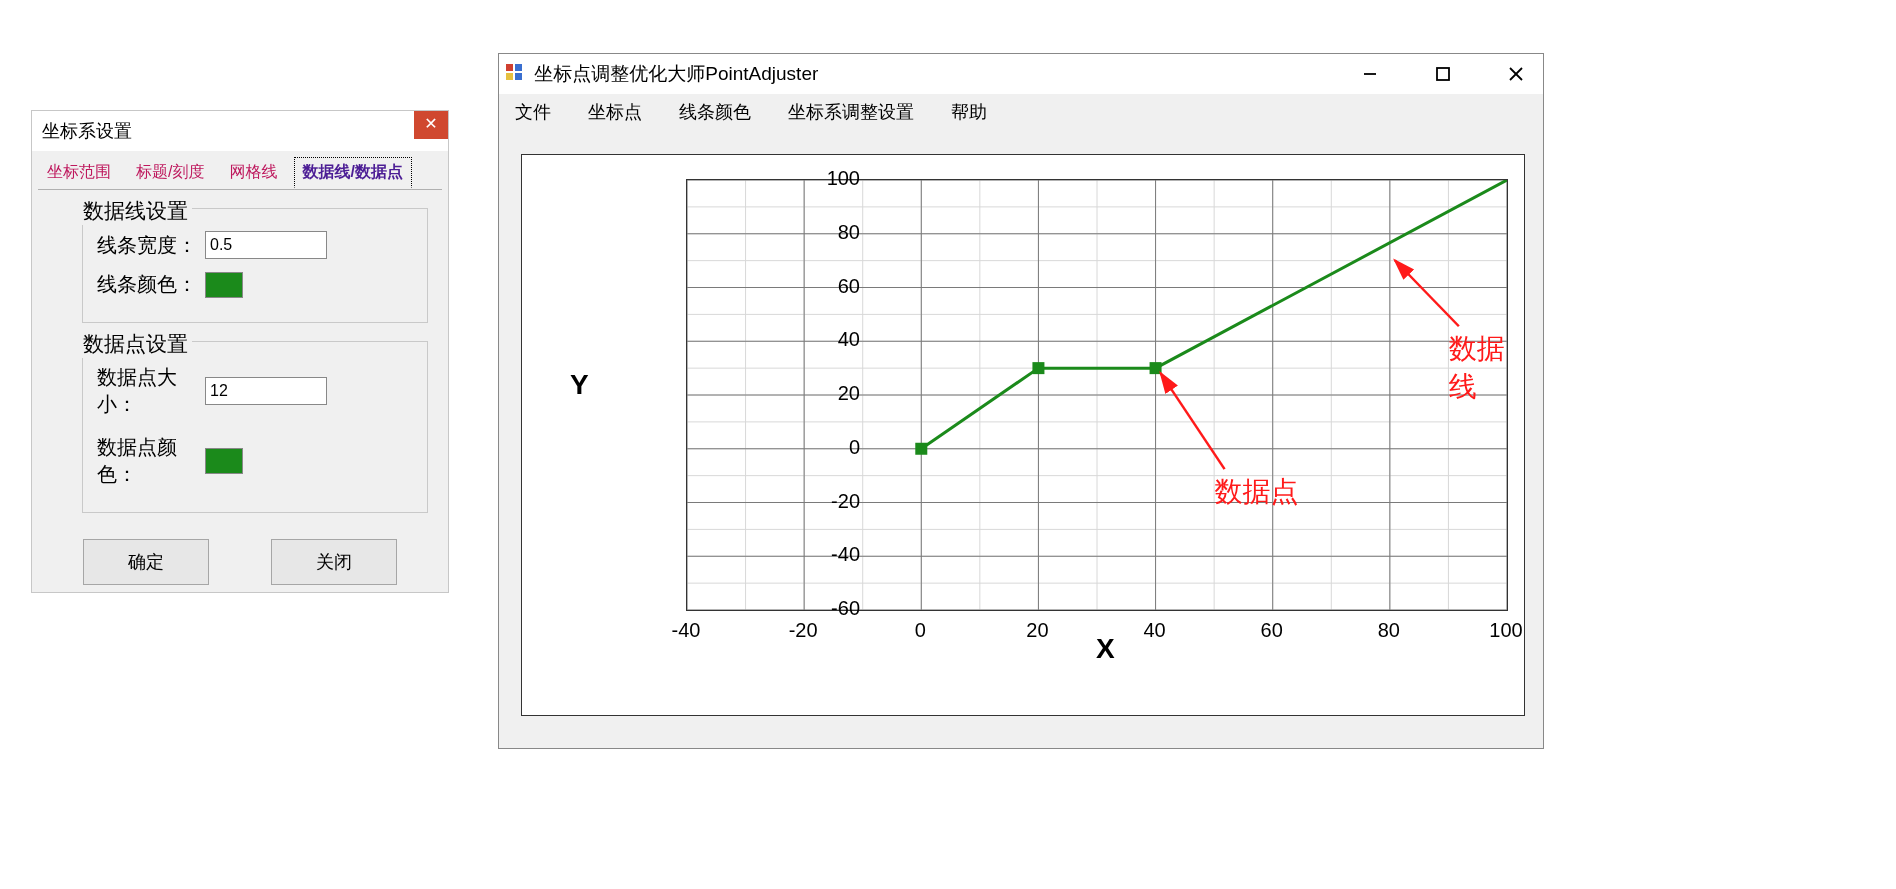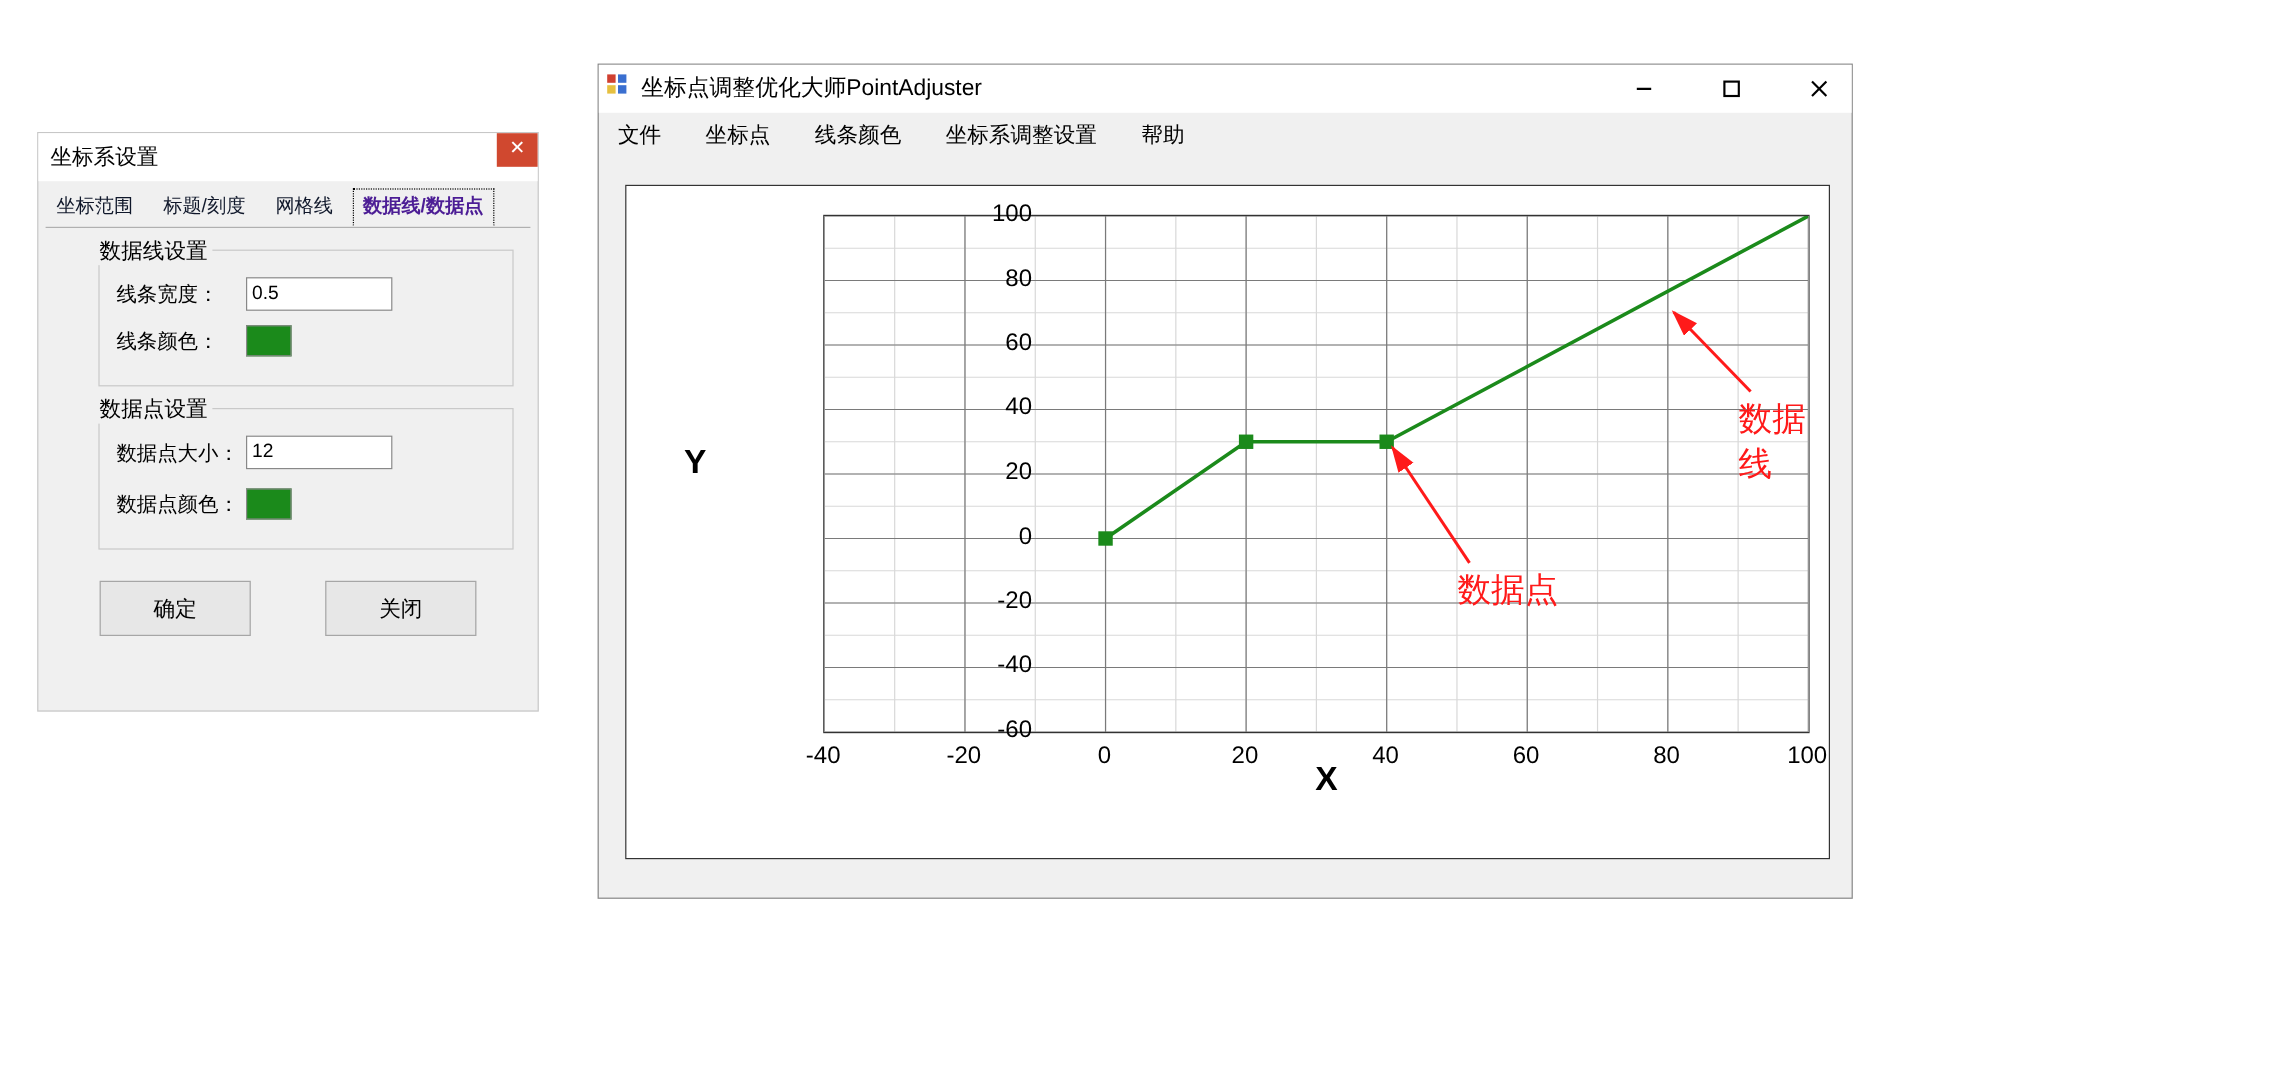--- a/index.html
+++ b/index.html
@@ -9,27 +9,27 @@
   .dialog{
     position:absolute;left:31px;top:110px;width:416px;height:481px;
     border:1px solid #c7c7c7;background:#f0f0f0;
   }
   .dialog-titlebar{height:40px;line-height:40px;padding-left:10px;background:#fff;position:relative;}
   .dialog-close{
     position:absolute;top:0;right:0;width:34px;height:28px;background:#d0482f;
     color:#fff;text-align:center;line-height:26px;font-size:16px;cursor:pointer;
   }
   .tabs{position:relative;height:32px;margin:6px 6px 0 6px;border-bottom:1px solid #b0b0b0;}
-  .tab{display:inline-block;padding:4px 8px;font-size:16px;color:#0f172a;cursor:pointer;border:1px solid transparent;margin-right:2px;}
+  .tab{display:inline-block;padding:4px 8px;font-size:16px;color:#be185d;cursor:pointer;border:1px solid transparent;margin-right:2px;}
   .tab.sel{border:1px dotted #000;border-bottom:1px solid #f0f0f0;background:#f0f0f0;color:#4c1d95;font-weight:bold;}
   .tab-body{margin:6px 20px 0 20px;}
   .grp{border:1px solid #c9c9c9;margin:18px 0 0 30px;padding:16px 14px 18px 14px;position:relative;}
-  .grp-title{position:absolute;top:-12px;left:-4px;background:#f0f0f0;padding:0 4px;font-size:18px;}
+  .grp-title{position:absolute;top:-12px;left:-4px;background:#f0f0f0;padding:0 4px;font-size:21px;}
   .row{display:flex;align-items:center;margin:6px 0;}
-  .row label{width:108px;font-size:17px;}
+  .row label{width:108px;font-size:20px;}
   .txtinput{width:112px;height:26px;border:1px solid #888;background:#fff;padding:0 4px;font-size:16px;}
   .swatch{width:36px;height:24px;border:1px solid #888;background:#1b8a1b;display:inline-block;}
   .dlg-btns{margin-top:26px;display:flex;justify-content:space-around;}
   .btn{width:126px;height:46px;border:1px solid #a6a6a6;background:#e7e7e7;cursor:pointer;font-size:18px;}
 
   
   .appwin{
     position:absolute;left:498px;top:20px;width:1044px;height:694px;
     border:1px solid #888;background:#f0f0f0;margin-top:33px;
   }

